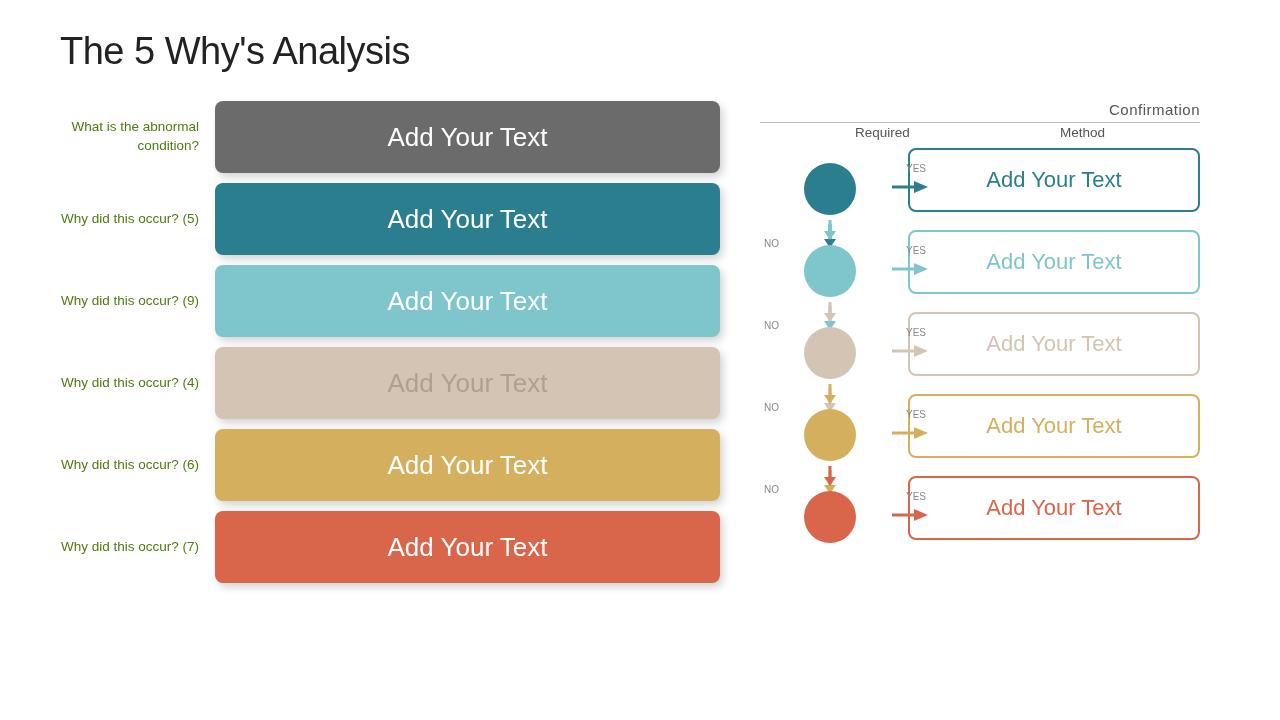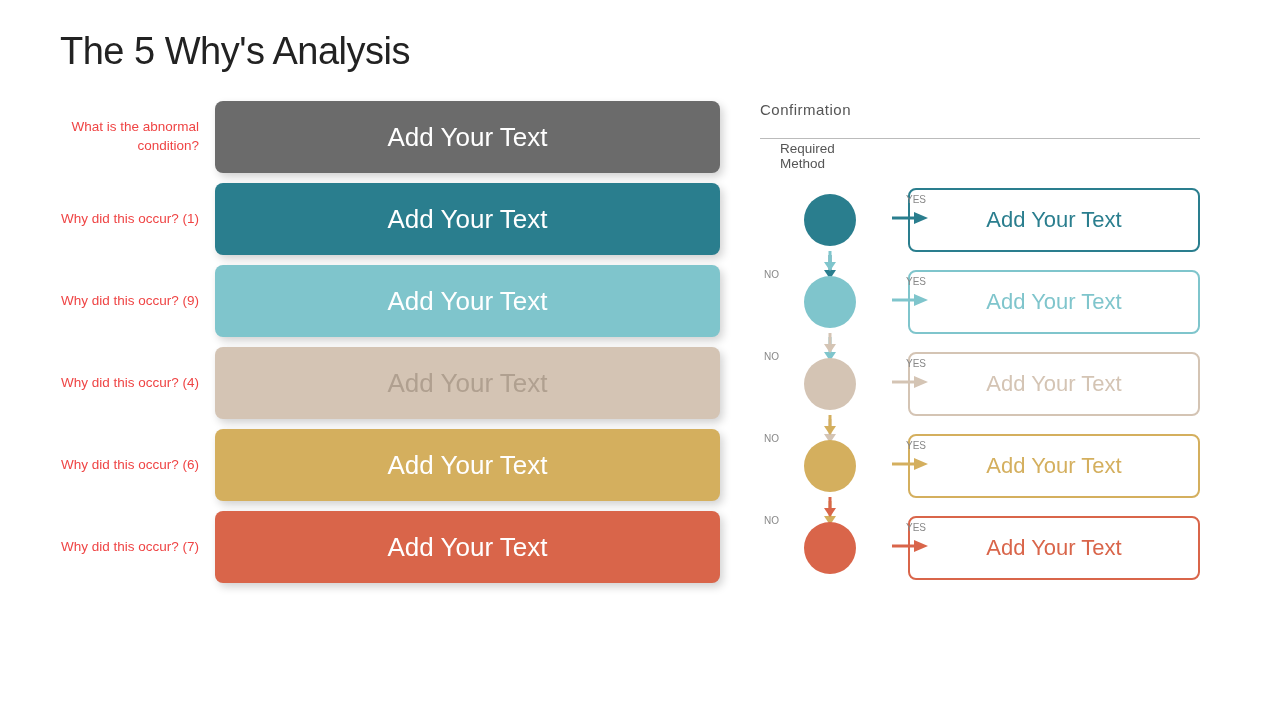--- a/index.html
+++ b/index.html
@@ -37,21 +37,21 @@
     }
     .row {
       display: flex;
       align-items: center;
       margin-bottom: 10px;
     }
     .row-label {
       width: 155px;
       text-align: right;
       font-size: 13.5px;
-      color: #ef4444;
+      color: #4d7c0f;
       padding-right: 16px;
       line-height: 1.4;
       flex-shrink: 0;
     }
     .main-box {
       flex: 1;
       height: 72px;
       border-radius: 8px;
       display: flex;
       align-items: center;
@@ -70,48 +70,46 @@
     .box-orange  { background: #d9654a; color: #fff; }
 
     
     .right-section {
       flex: 1;
       padding-left: 40px;
       display: flex;
       flex-direction: column;
     }
     .confirmation-header {
-      text-align: left;
+      text-align: right;
       font-size: 15px;
       color: #555;
-      margin-bottom: 20px;
+      margin-bottom: 4px;
       letter-spacing: 0.5px;
     }
     .confirmation-divider {
       border: none;
       border-top: 1.5px solid #bbb;
       margin-bottom: 2px;
     }
     .confirmation-subheaders {
       display: flex;
       justify-content: space-around;
       font-size: 13.5px;
       color: #555;
       margin-bottom: 8px;
       padding: 0 20px;
-      flex-direction: column;
     }
     .right-rows {
       display: flex;
       flex-direction: column;
       gap: 0;
     }
     .right-row {
       display: flex;
-      align-items: center;
       height: 82px;
       position: relative;
     }
     
     .circle-area {
       width: 140px;
       display: flex;
       align-items: center;
       justify-content: center;
       position: relative;
@@ -157,21 +155,21 @@
 <div class="page">
   <div class="title">The 5 Why's Analysis</div>
   <div class="main-content">
 
     <div class="left-section" id="left-section">
         <div class="row">
       <div class="row-label">What is the abnormal condition?</div>
       <div class="main-box box-gray">Add Your Text</div>
     </div>
         <div class="row">
-      <div class="row-label">Why did this occur? (1)</div>
+      <div class="row-label">Why did this occur? (5)</div>
       <div class="main-box box-teal">Add Your Text</div>
     </div>
         <div class="row">
       <div class="row-label">Why did this occur? (9)</div>
       <div class="main-box box-ltblue">Add Your Text</div>
     </div>
         <div class="row">
       <div class="row-label">Why did this occur? (4)</div>
       <div class="main-box box-beige">Add Your Text</div>
     </div>

